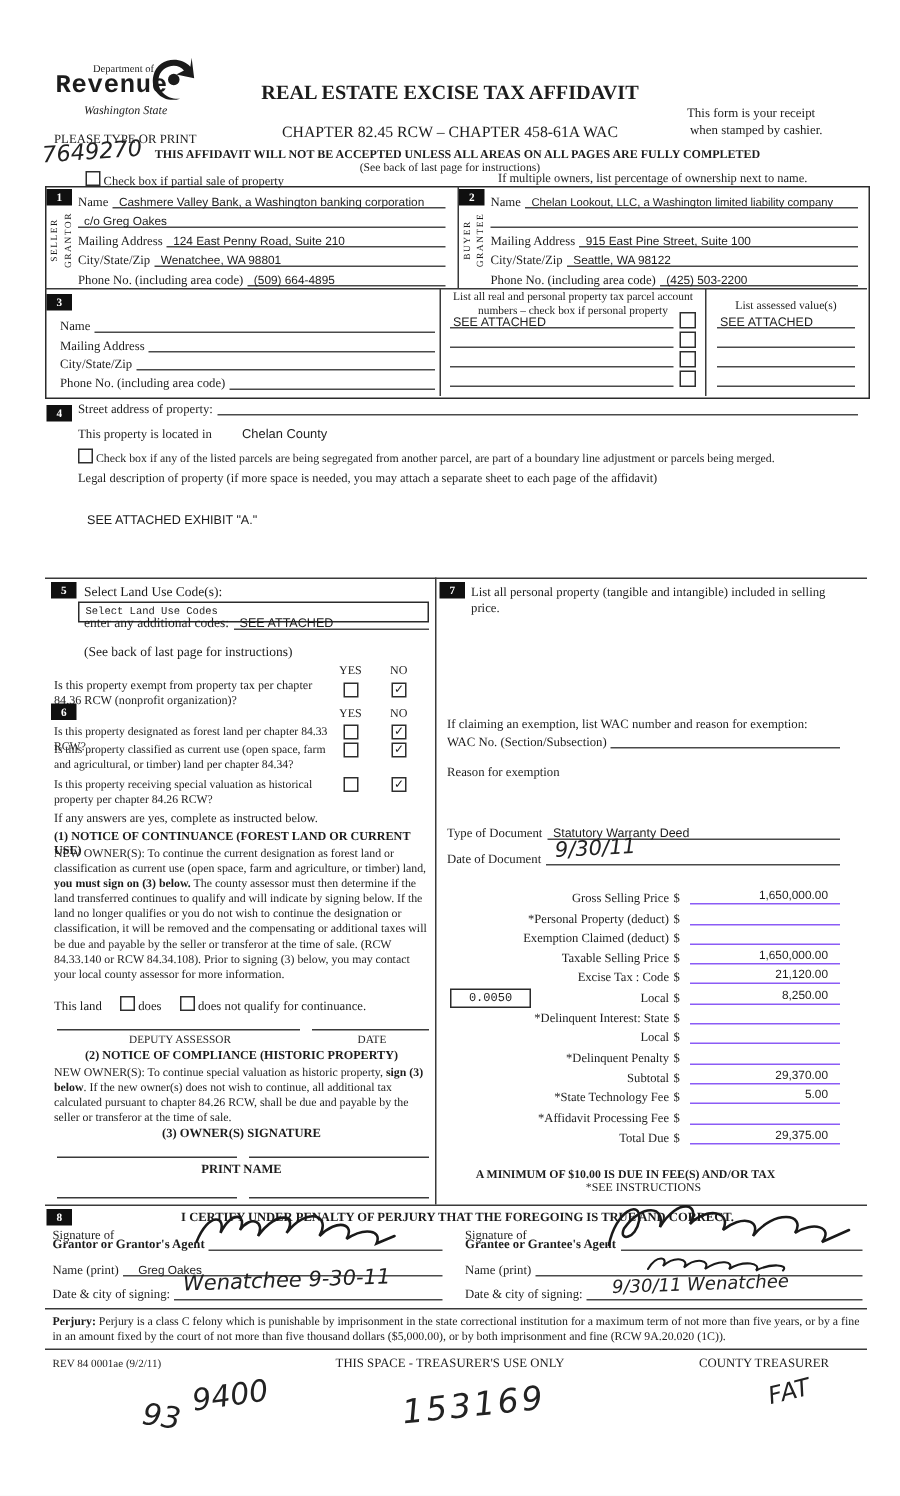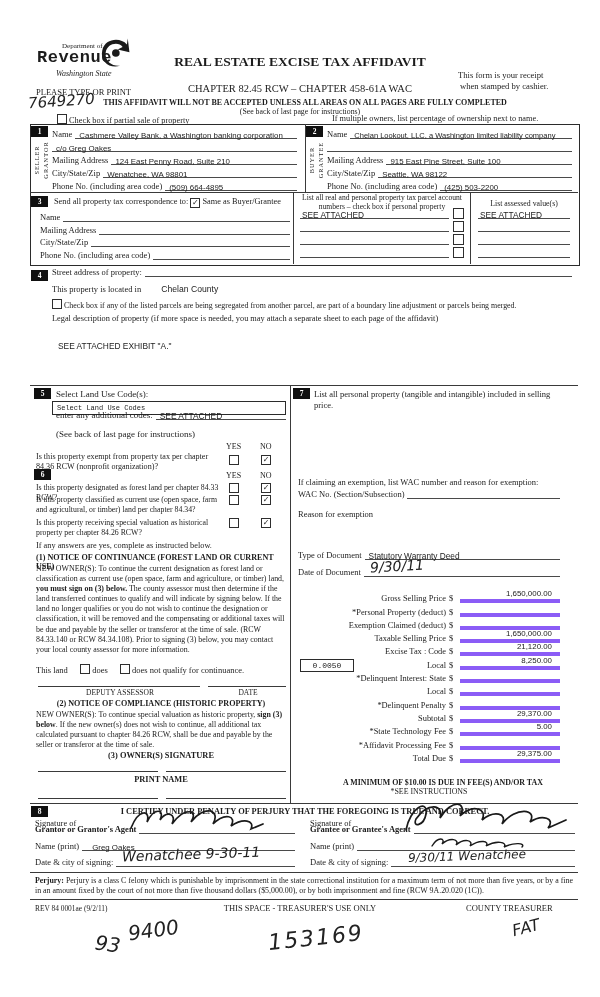--- a/index.html
+++ b/index.html
@@ -17,21 +17,21 @@
   .badge{position:absolute;background:#101010;color:#fff;font-weight:bold;font-size:7.5px;width:17px;height:11px;line-height:11px;text-align:center;font-family:"Liberation Serif",serif;}
   .cb{display:inline-block;width:8px;height:8px;border:1px solid #2e2e2e;font-size:8px;line-height:8px;text-align:center;vertical-align:-1px;background:#fff;font-family:"DejaVu Sans",sans-serif;}
   .line{position:absolute;border-bottom:1px solid #3a3a3a;}
   .vline{position:absolute;border-left:1px solid #3a3a3a;}
   .vert{position:absolute;width:64px;height:10px;transform:rotate(-90deg);text-align:center;font-size:6.3px;letter-spacing:1px;font-family:"Liberation Serif",serif;}
   .hw{font-family:"DejaVu Sans",sans-serif;font-style:italic;color:#222;}
   .para{line-height:10.1px;text-align:left;}
   .mrow{display:flex;align-items:flex-end;height:13.3px;}
   .mlabel{width:148px;text-align:right;font-size:8.4px;white-space:nowrap;}
   .mdollar{width:11px;font-size:8.4px;padding-left:3px;}
-  .mline{flex:1;border-bottom:4px solid #8b5cf6;text-align:right;font-family:"Liberation Sans",sans-serif;font-size:7.9px;padding-right:8px;line-height:10px;height:10px;white-space:nowrap;}
+  .mline{flex:1;border-bottom:1px solid #8b5cf6;text-align:right;font-family:"Liberation Sans",sans-serif;font-size:7.9px;padding-right:8px;line-height:10px;height:10px;white-space:nowrap;}
   svg{display:block;}
 </style>
 </head>
 <body>
 
 <div class="page">
 
   <div class="abs" style="left:62px;top:42px;font-size:7px;">Department of</div>
   <div class="abs sans bold" style="left:37px;top:48px;font-size:17px;letter-spacing:0.5px;">Revenue</div>
   <div class="abs" style="left:56px;top:69px;font-size:8px;font-style:italic;">Washington State</div>
@@ -106,25 +106,20 @@
   <div class="frow" style="left:327px;top:167px;width:245px;">
     <span class="cap">City/State/Zip</span>
     <span class="fill"><span class="typed">Seattle, WA  98122</span></span>
   </div>
   <div class="frow" style="left:327px;top:180px;width:245px;">
     <span class="cap">Phone No. (including area code)</span>
     <span class="fill"><span class="typed">(425) 503-2200</span></span>
   </div>
 
   <div class="badge" style="left:31px;top:196px;">3</div>
-  <div class="abs" style="left:54px;top:197px;font-size:8.3px;white-space:nowrap;">
-    <span>Send all property tax correspondence to:</span>
-    <span class="cb">✓</span>
-    <span>Same as Buyer/Grantee</span>
-  </div>
   <div class="abs ctr" style="left:298px;top:194px;width:168px;font-size:7.6px;line-height:8.6px;">List all real and personal property tax parcel account numbers – check box if personal property</div>
   <div class="abs ctr" style="left:474px;top:199px;width:100px;font-size:7.8px;">List assessed value(s)</div>
 
   <div class="frow" style="left:40px;top:211px;width:250px;">
     <span class="cap">Name</span>
     <span class="fill"></span>
   </div>
   <div class="frow" style="left:40px;top:224px;width:250px;">
     <span class="cap">Mailing Address</span>
     <span class="fill"></span>
@@ -330,21 +325,21 @@
         <span class="mline"></span>
       </div>
     <div class="mrow">
         <span class="mlabel">Total Due</span>
         <span class="mdollar">$</span>
         <span class="mline">29,375.00</span>
       </div>
   </div>
   <div class="abs sans ctr" style="left:300px;top:659px;width:52px;height:11px;border:1.4px solid #2b2b2b;font-size:8px;line-height:11px;">0.0050</div>
 
-  <div class="abs bold ctr" style="left:312px;top:778px;width:262px;font-size:7.9px;">A MINIMUM OF $10.00 IS DUE IN FEE(S) AND/OR TAX</div>
+  <div class="abs bold ctr" style="left:286px;top:778px;width:262px;font-size:7.9px;">A MINIMUM OF $10.00 IS DUE IN FEE(S) AND/OR TAX</div>
   <div class="abs ctr" style="left:298px;top:787px;width:262px;font-size:7.9px;">*SEE INSTRUCTIONS</div>
 
   <div class="badge" style="left:31px;top:806px;">8</div>
   <div class="abs bold ctr" style="left:60px;top:807px;width:490px;font-size:8.4px;">I CERTIFY UNDER PENALTY OF PERJURY THAT THE FOREGOING IS TRUE AND CORRECT.</div>
 
   <div class="abs" style="left:35px;top:819px;font-size:8.4px;">Signature of</div>
   <div class="frow" style="left:35px;top:823px;width:260px;">
     <span class="cap bold">Grantor or Grantor's Agent</span>
     <span class="fill"></span>
   </div>

